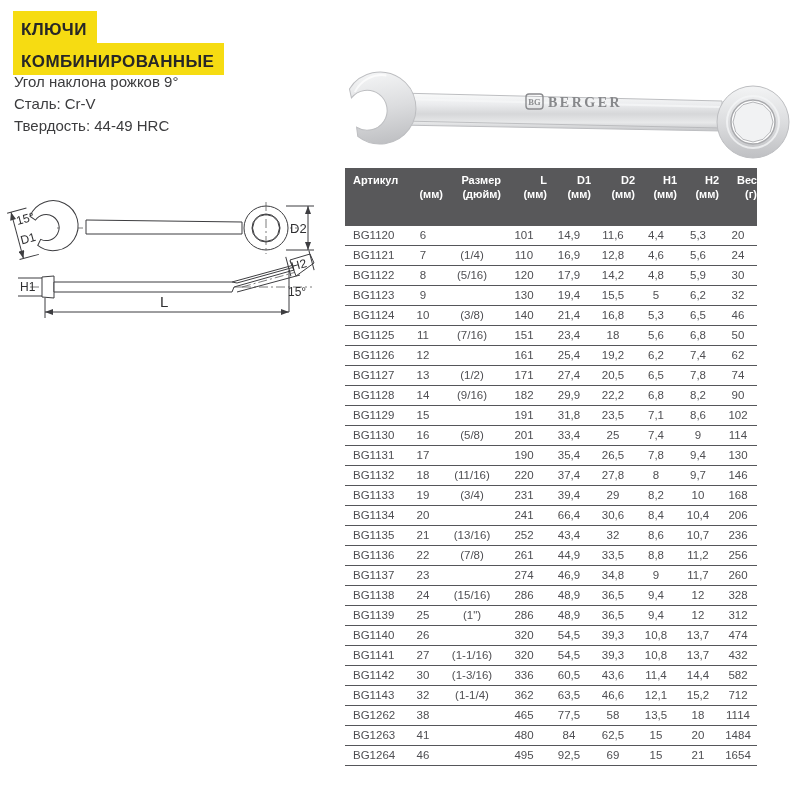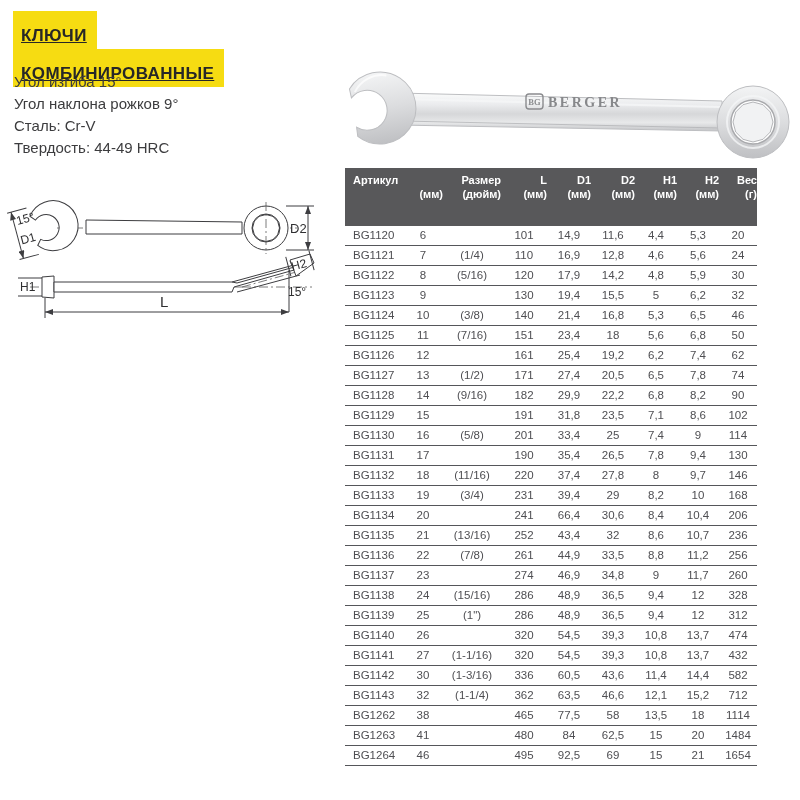--- a/index.html
+++ b/index.html
@@ -6,21 +6,21 @@
   body{
     width:800px;height:800px;position:relative;background:#ffffff;
     font-family:"Liberation Sans",sans-serif;overflow:hidden;
     -webkit-font-smoothing:antialiased;
   }
   
   .title-block{position:absolute;left:13px;top:11px;}
   .title-line{
     display:table;background:#F6DC12;color:#272727;
     font-weight:bold;font-size:17px;line-height:1;
-    padding:16px 10px 5px 8px;letter-spacing:.4px;text-decoration:underline;
+    padding:10px 10px 5px 8px;letter-spacing:.4px;
   }
   
   .specs{position:absolute;left:14px;top:71px;font-size:15px;color:#3c3c3e;}
   .specs div{height:22px;line-height:22px;}
   
   .diagram{position:absolute;left:2px;top:190px;width:330px;height:150px;}
   .photo{position:absolute;left:340px;top:55px;width:460px;height:110px;}
   
   .table-wrap{position:absolute;left:345px;top:168px;width:412px;}
   table{border-collapse:collapse;width:412px;table-layout:fixed;}
@@ -45,21 +45,20 @@
 </style>
 </head>
 <body>
 
 <div class="title-block">
   <div class="title-line">КЛЮЧИ</div>
   <div class="title-line">КОМБИНИРОВАННЫЕ</div>
 </div>
 
 <div class="specs">
-  <div>Угол изгиба 15°</div>
   <div>Угол наклона рожков 9°</div>
   <div>Сталь: Cr-V</div>
   <div>Твердость: 44-49 HRC</div>
 </div>
 
 <svg class="photo" viewBox="0 0 460 110" xmlns="http://www.w3.org/2000/svg">
   <defs>
     <linearGradient id="met" x1="0" y1="0" x2="0" y2="1">
       <stop offset="0%" stop-color="#fafbfb"></stop>
       <stop offset="30%" stop-color="#ebecee"></stop>

